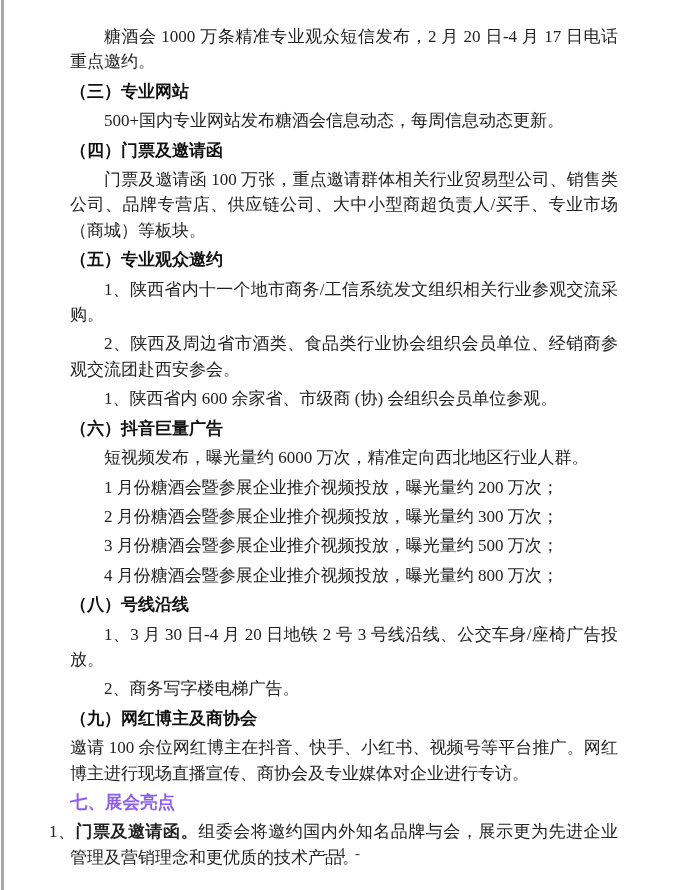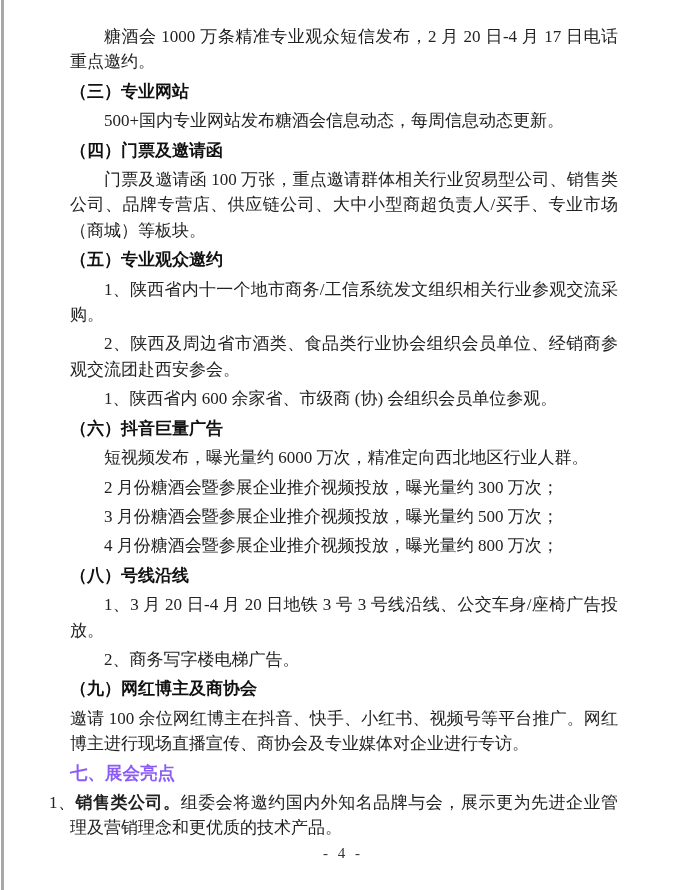--- a/index.html
+++ b/index.html
@@ -83,25 +83,26 @@
     <div class="h2">（三）专业网站</div>
     <p class="first-indent">500+国内专业网站发布糖酒会信息动态，每周信息动态更新。</p>
     <div class="h2">（四）门票及邀请函</div>
     <p class="first-indent">门票及邀请函 100 万张，重点邀请群体相关行业贸易型公司、销售类公司、品牌专营店、供应链公司、大中小型商超负责人/买手、专业市场（商城）等板块。</p>
     <div class="h2">（五）专业观众邀约</div>
     <p class="first-indent">1、陕西省内十一个地市商务/工信系统发文组织相关行业参观交流采购。</p>
     <p class="first-indent">2、陕西及周边省市酒类、食品类行业协会组织会员单位、经销商参观交流团赴西安参会。</p>
     <p class="first-indent">1、陕西省内 600 余家省、市级商 (协) 会组织会员单位参观。</p>
     <div class="h2">（六）抖音巨量广告</div>
     <p class="first-indent">短视频发布，曝光量约 6000 万次，精准定向西北地区行业人群。</p>
+    <p class="first-indent">1 月份糖酒会暨参展企业推介视频投放，曝光量约 200 万次；</p>
     <p class="first-indent">2 月份糖酒会暨参展企业推介视频投放，曝光量约 300 万次；</p>
     <p class="first-indent">3 月份糖酒会暨参展企业推介视频投放，曝光量约 500 万次；</p>
     <p class="first-indent">4 月份糖酒会暨参展企业推介视频投放，曝光量约 800 万次；</p>
     <div class="h2">（八）号线沿线</div>
-    <p class="first-indent">1、3 月 20 日-4 月 20 日地铁 3 号 3 号线沿线、公交车身/座椅广告投放。</p>
+    <p class="first-indent">1、3 月 30 日-4 月 20 日地铁 2 号 3 号线沿线、公交车身/座椅广告投放。</p>
     <p class="first-indent">2、商务写字楼电梯广告。</p>
     <div class="h2">（九）网红博主及商协会</div>
     <p class="block-indent">邀请 100 余位网红博主在抖音、快手、小红书、视频号等平台推广。网红博主进行现场直播宣传、商协会及专业媒体对企业进行专访。</p>
     <div class="h1">七、展会亮点</div>
-    <p class="list-item">1、<b>销售类公司。</b>组委会将邀约国内外知名品牌与会，展示更为先进企业管理及营销理念和更优质的技术产品。</p>
+    <p class="list-item">1、<b>门票及邀请函。</b>组委会将邀约国内外知名品牌与会，展示更为先进企业管理及营销理念和更优质的技术产品。</p>
   </div>
 
 <div class="pagenum">- 4 -</div>
 
 </body></html>

